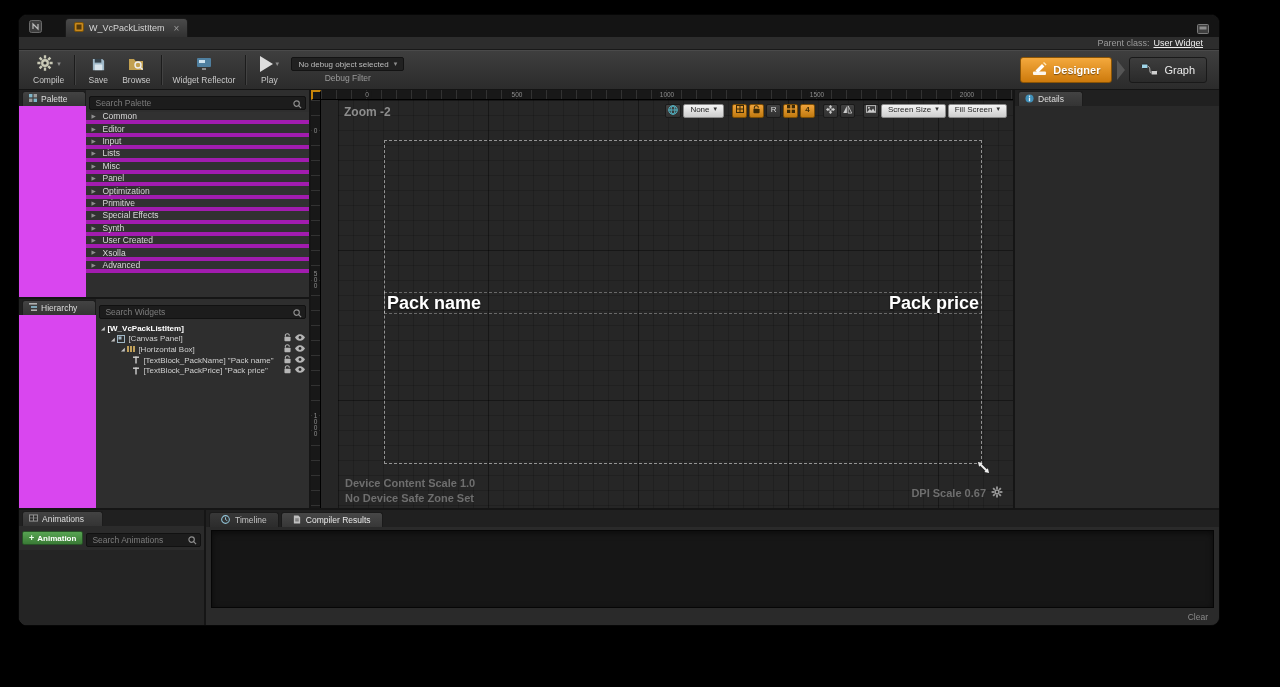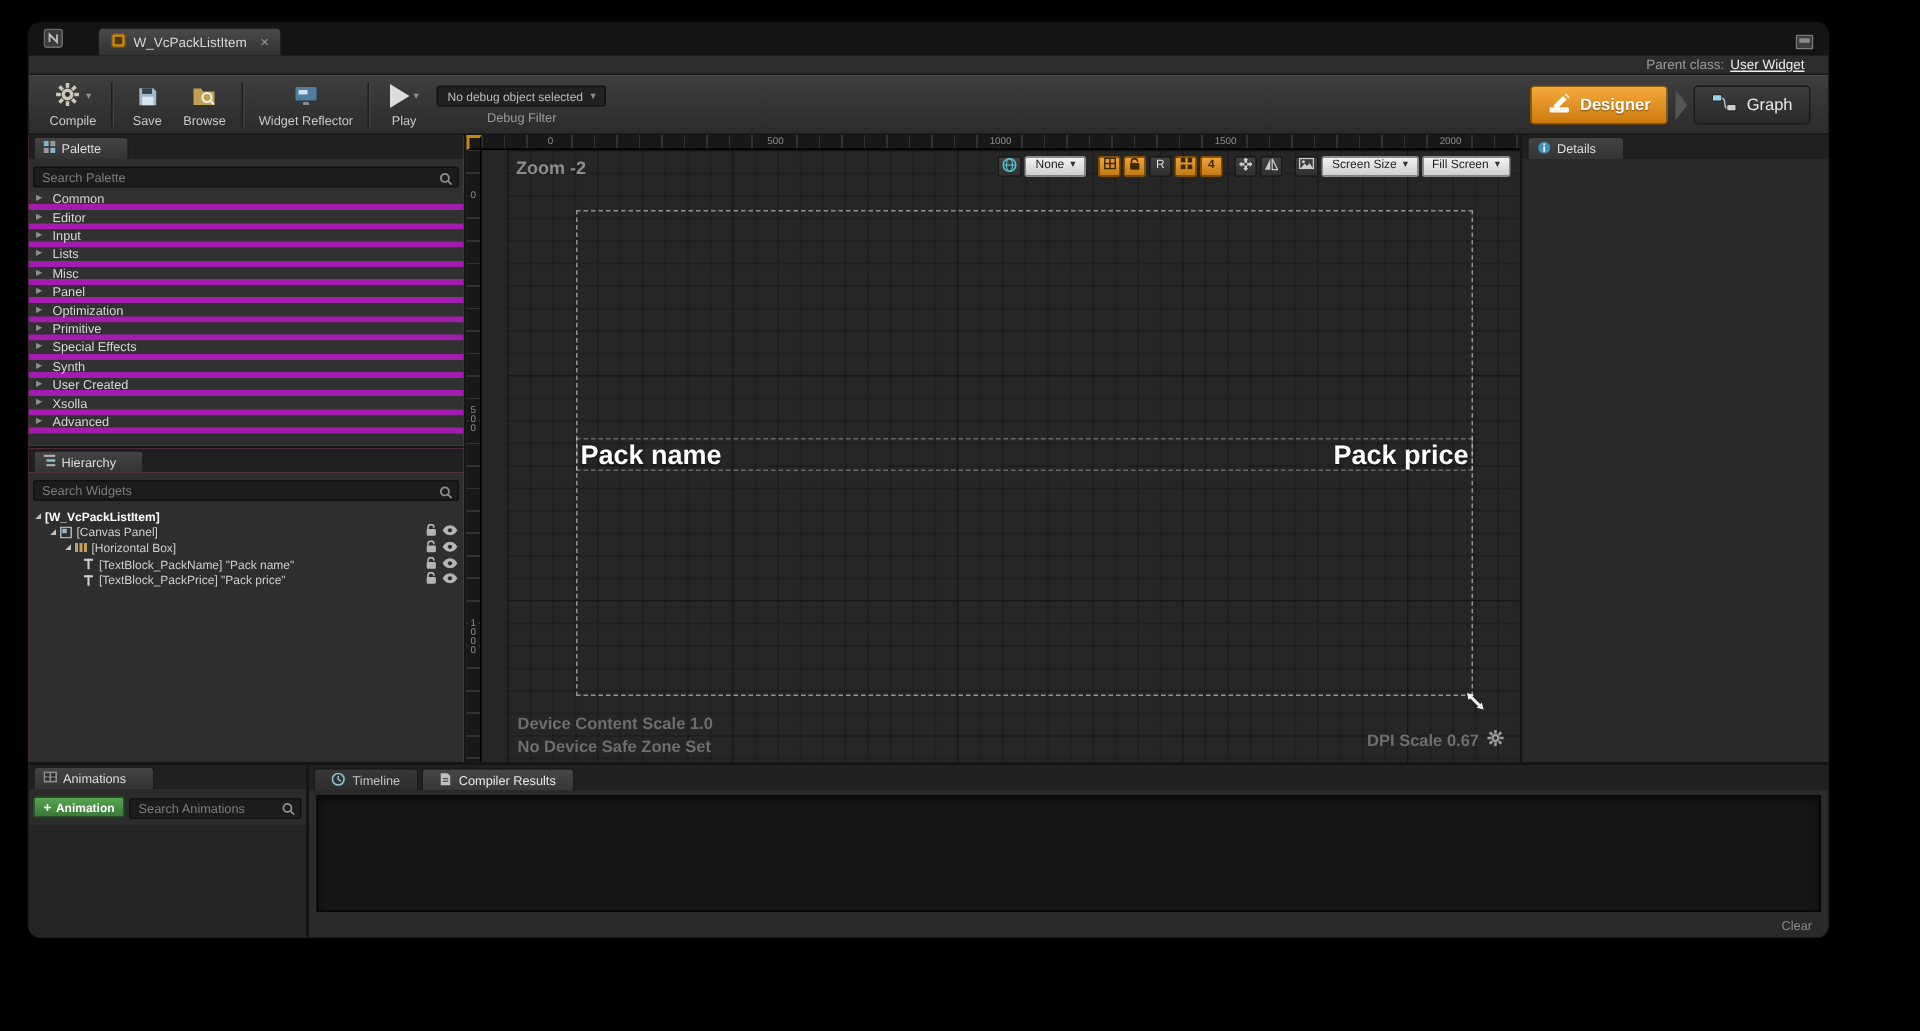--- a/index.html
+++ b/index.html
@@ -39,21 +39,21 @@
   .designer-btn { display:flex; align-items:center; gap:6px; background:linear-gradient(#f4a93d,#cd7a0c); border:1px solid #8a5406;
     border-radius:3px; height:26px; padding:0 11px; color:#fff; font-weight:bold; font-size:11px; text-shadow:0 1px 1px rgba(0,0,0,.45); }
   .crumb-chevron { width:0; height:0; border-top:10px solid transparent; border-bottom:10px solid transparent;
     border-left:8px solid #555; margin:0 4px 0 5px; }
   .graph-btn { display:flex; align-items:center; gap:6px; background:linear-gradient(#3d3d3d,#2a2a2a); border:1px solid #191919;
     border-radius:3px; height:26px; padding:0 11px; color:#eaeaea; font-size:11px; margin-right:4px; }
 
   
   .main { flex:1; display:flex; min-height:0; }
   .left-col { width:292px; flex:none; display:flex; flex-direction:column; border-right:2px solid #151515; }
-  .panel { display:flex; flex-direction:column; background:#ec4899; min-height:0; }
+  .panel { display:flex; flex-direction:row; background:#d946ef; min-height:0; }
   .panel-header { height:16px; background:#202020; display:flex; align-items:flex-end; padding-left:3px; flex:none; }
   .panel-tab { height:15px; background:linear-gradient(#434343,#343434); border:1px solid #1c1c1c; border-bottom:none;
     border-radius:3px 3px 0 0; display:flex; align-items:center; gap:4px; padding:0 18px 0 6px; font-size:8.5px; color:#dedede; }
   .panel-body { flex:1; background:#2e2e2e; display:flex; flex-direction:column; min-height:0; }
   .search-row { margin:2px 3px; position:relative; flex:none; }
   .search-input { width:100%; height:14px; background:#1c1c1c; border:1px solid #111; border-radius:2px; color:#bbb;
     font-size:8.5px; padding:0 15px 0 5px; outline:none; font-family:inherit; }
   .search-input::placeholder { color:#7d7d7d; }
   .search-icon { position:absolute; right:4px; top:3px; }
 

